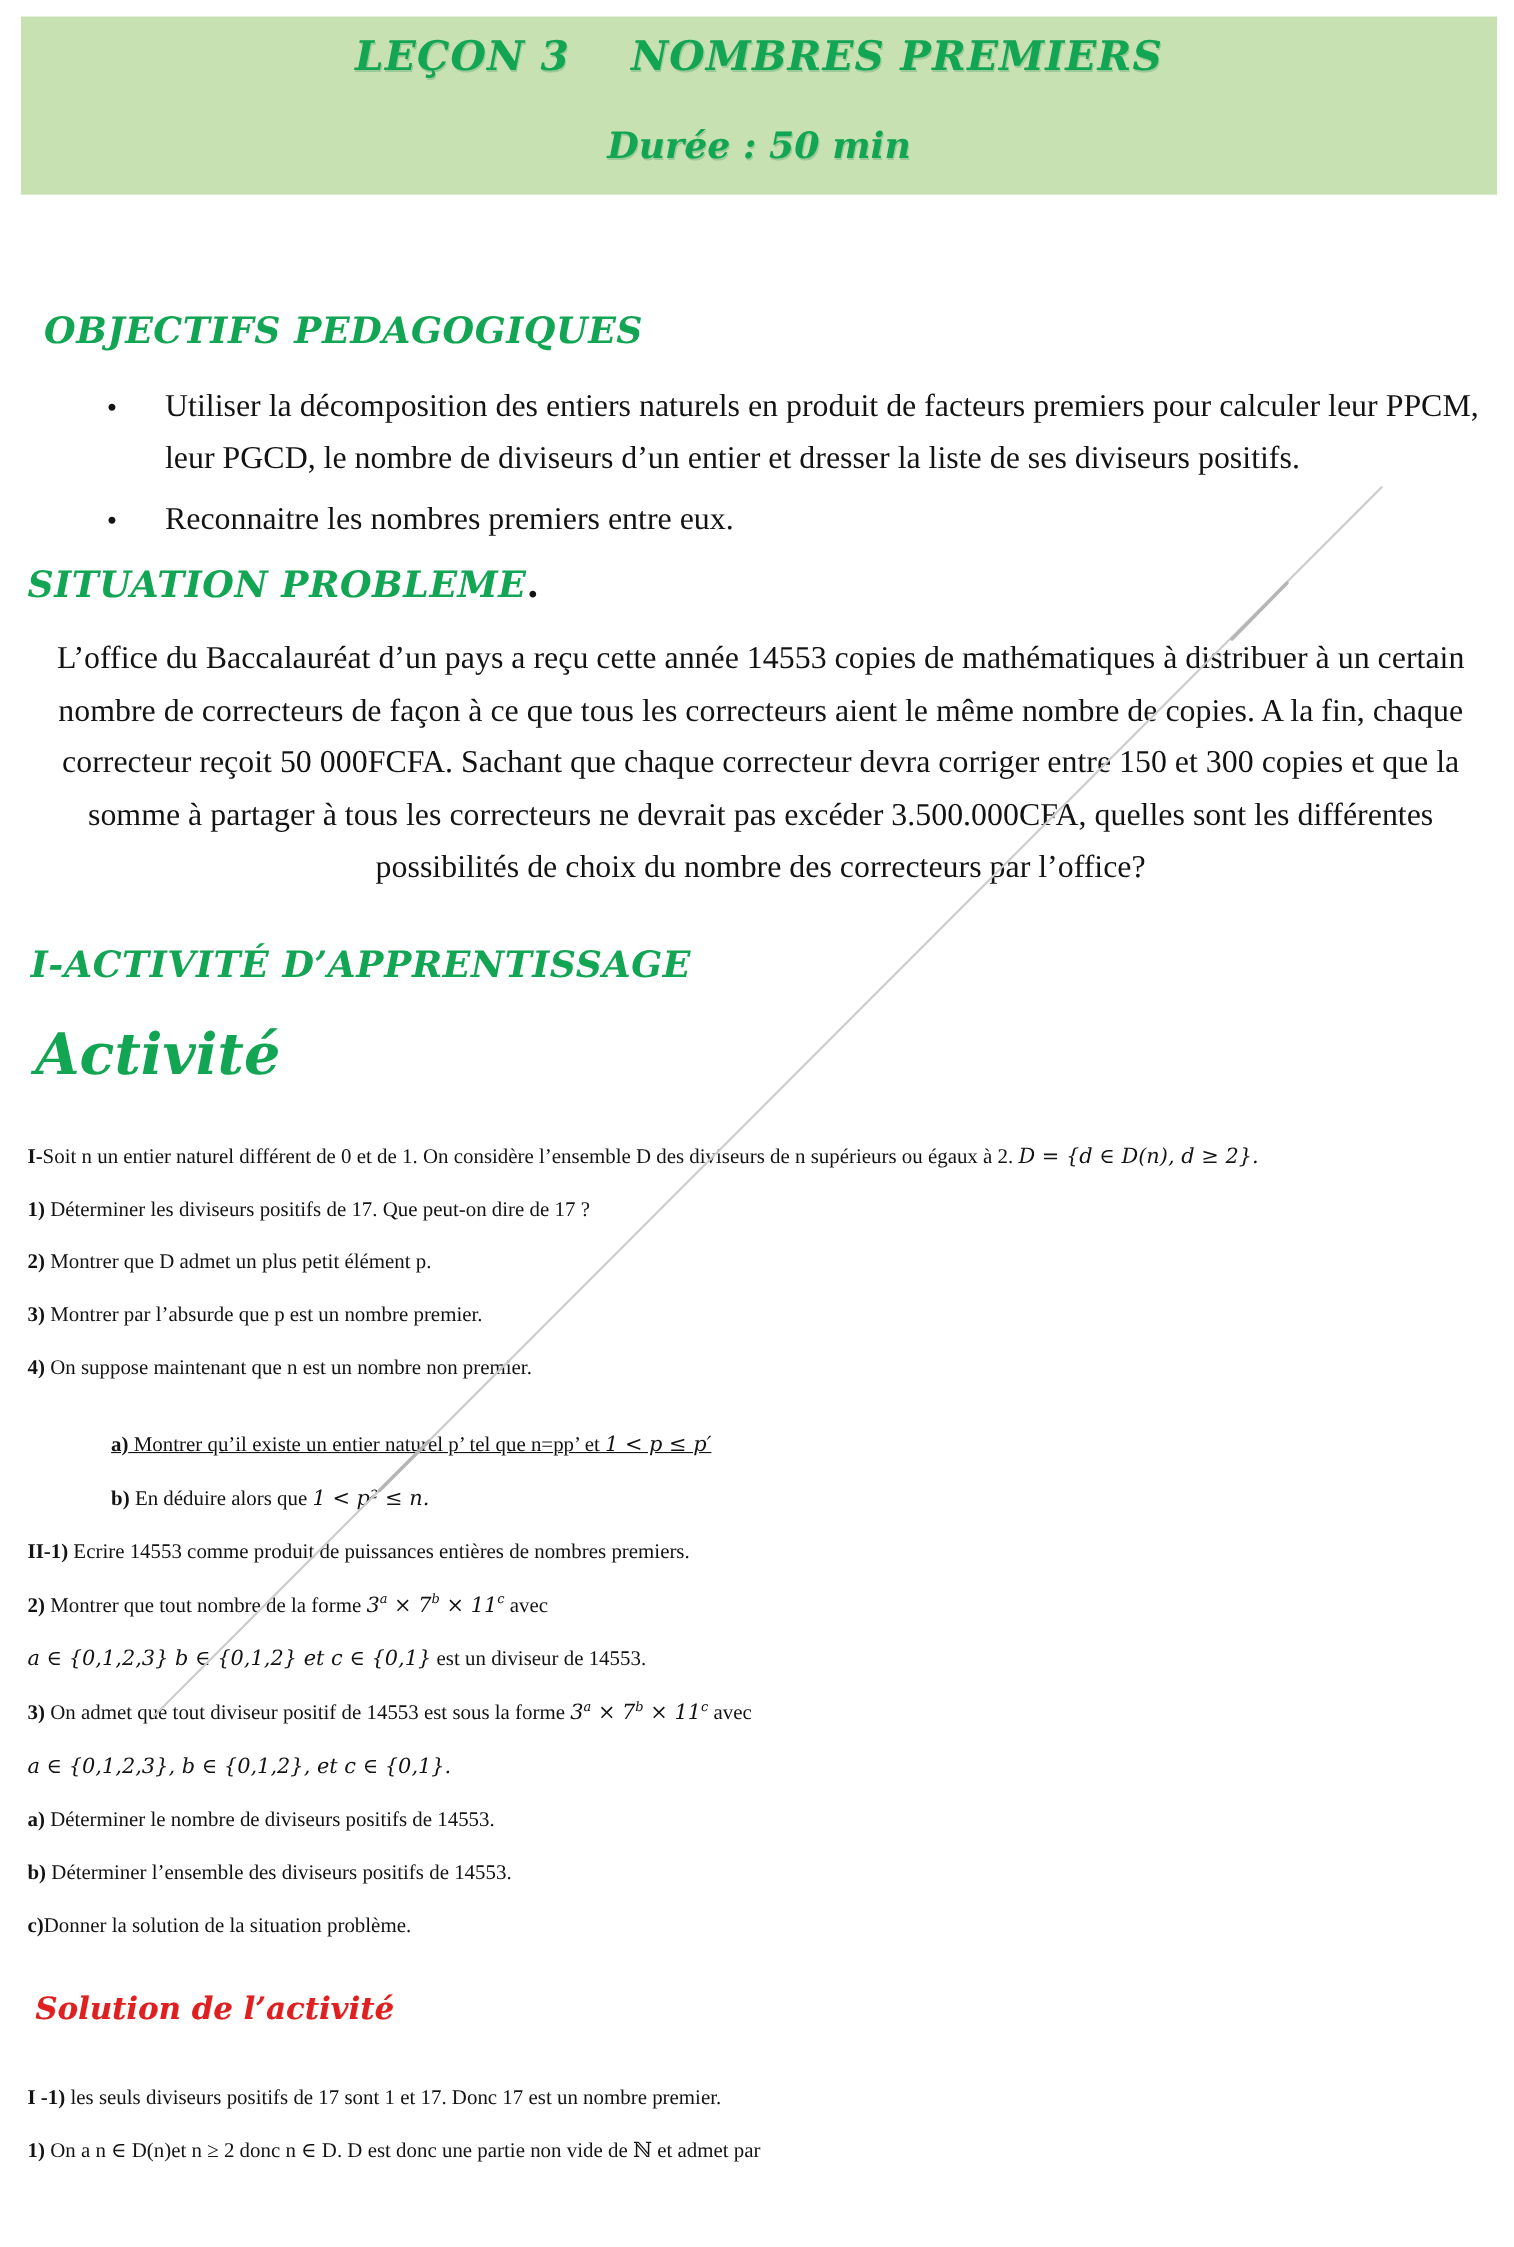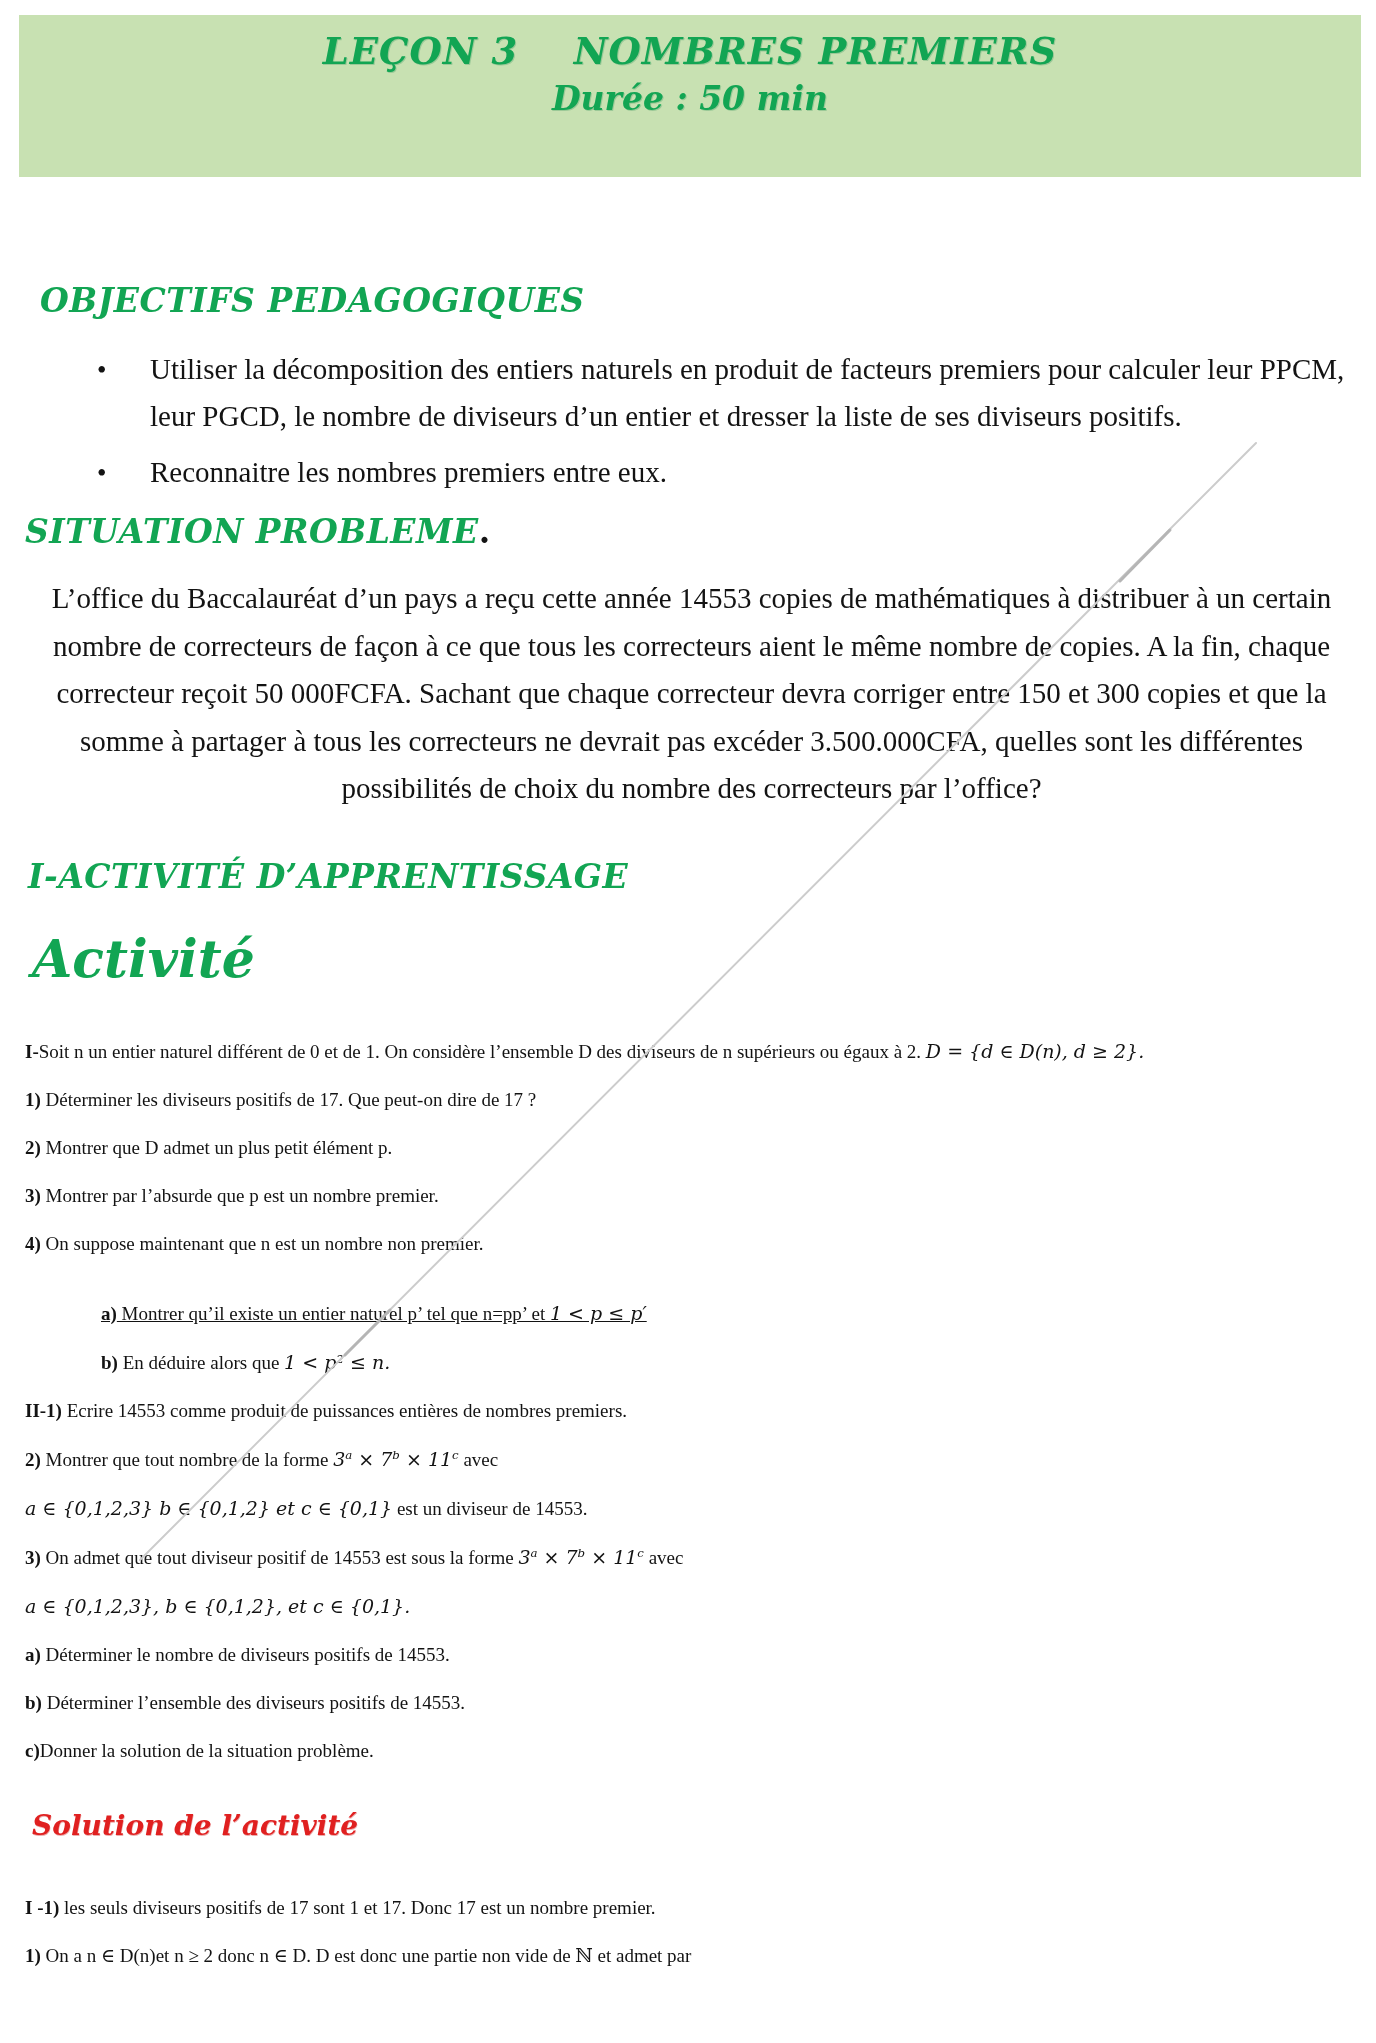--- a/index.html
+++ b/index.html
@@ -35,21 +35,21 @@
   }
   .banner-title {
     padding-top: 14px;
     font-size: 37px;
     letter-spacing: 1px;
     color: var(--heading-green);
     white-space: pre;
     text-shadow: 1px 1px 0 rgba(20,130,70,0.25);
   }
   .banner-duration {
-    margin-top: 6px;
+    margin-top: 40px;
     font-size: 33px;
     color: var(--heading-green);
     text-shadow: 1px 1px 0 rgba(20,130,70,0.25);
   }
 
   
   .green-h {
     font-family: "DejaVu Serif", serif;
     font-style: italic;
     font-weight: 600;

